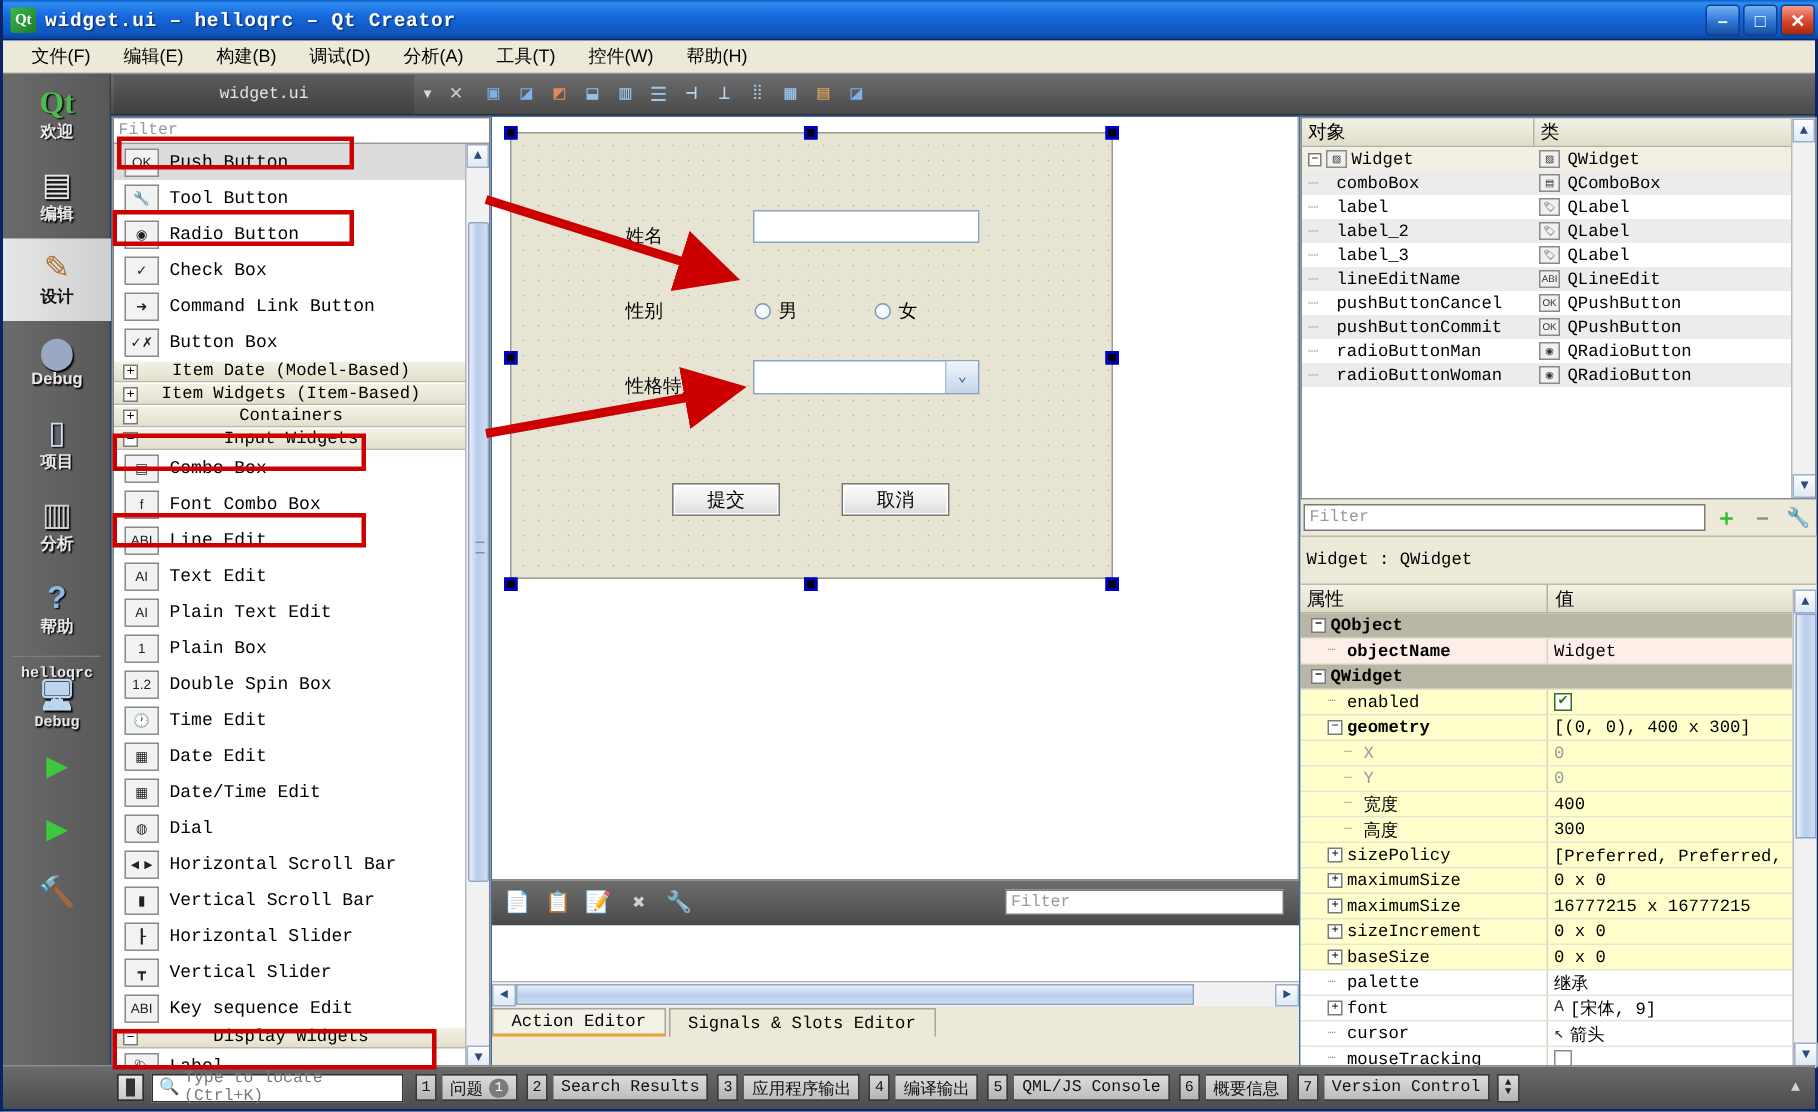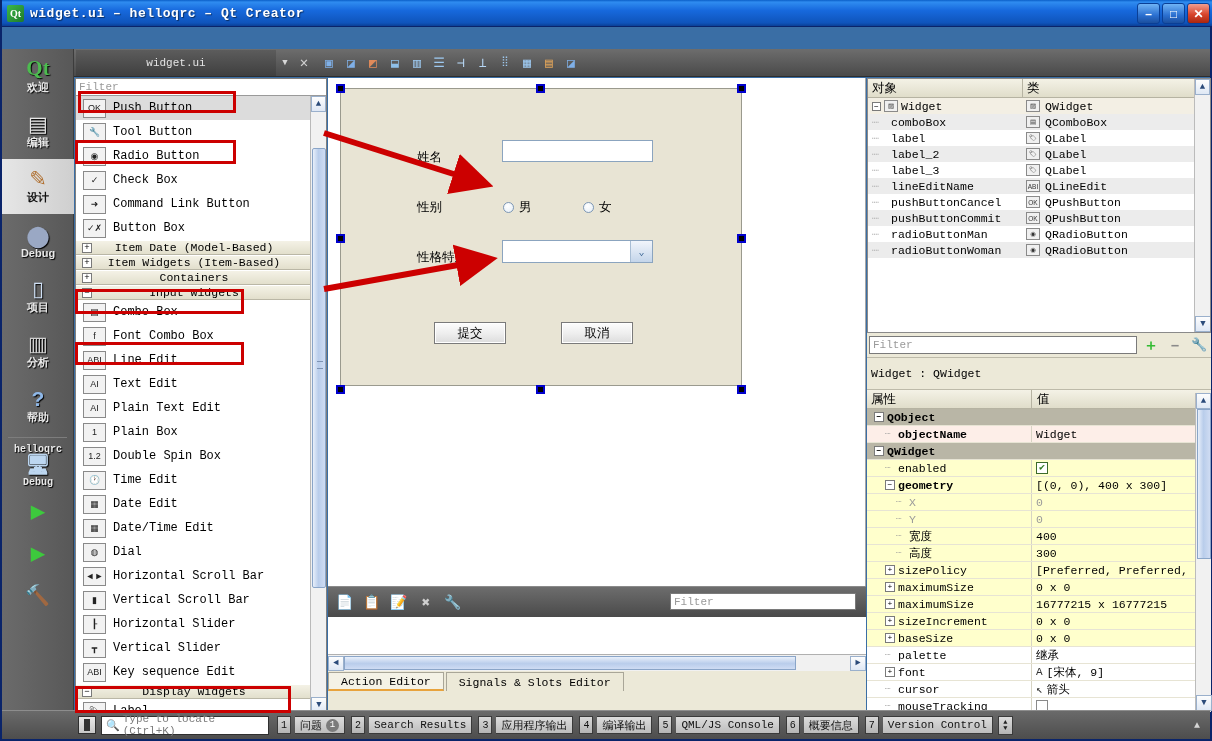--- a/index.html
+++ b/index.html
@@ -302,20 +302,30 @@
   <div class="titlebar">
     <div class="tb-icon">Qt</div>
     <div class="tb-title">widget.ui – helloqrc – Qt Creator</div>
     <div class="tb-btns">
       <div class="tb-btn">–</div>
       <div class="tb-btn">□</div>
       <div class="tb-btn close">✕</div>
     </div>
   </div>
 
+  <div class="menubar">
+    <div class="menu-item">文件(F)</div>
+    <div class="menu-item">编辑(E)</div>
+    <div class="menu-item">构建(B)</div>
+    <div class="menu-item">调试(D)</div>
+    <div class="menu-item">分析(A)</div>
+    <div class="menu-item">工具(T)</div>
+    <div class="menu-item">控件(W)</div>
+    <div class="menu-item">帮助(H)</div>
+  </div>
 
   <div class="modebar">
     <div class="mode">
       <span class="gl" style="color:#4dbb50;font-weight:bold;font-family:'Liberation Serif',serif;">Qt</span>
       <span>欢迎</span>
     </div>
     <div class="mode">
       <span class="gl" style="color:#e6e6e6;">▤</span>
       <span>编辑</span>
     </div>
@@ -515,21 +525,21 @@
         <div class="fradio" style="left:242px;top:110px;">
           <span class="circ"></span>
           <span>女</span>
         </div>
 
         <div class="flabel" style="left:76px;top:160px;">性格特质</div>
         <div class="fcombo" style="left:161px;top:151px;width:151px;height:23px;">
           <div class="arr">⌄</div>
         </div>
 
-        <div class="fbtn" style="left:93px;top:233px;width:72px;height:22px;">提交</div>
+        <div class="fbtn" style="left:107px;top:233px;width:72px;height:22px;">提交</div>
         <div class="fbtn" style="left:220px;top:233px;width:72px;height:22px;">取消</div>
       </div>
 
       <div class="handle" style="left:0px;top:0px;"></div>
       <div class="handle" style="left:200px;top:0px;"></div>
       <div class="handle" style="left:401px;top:0px;"></div>
       <div class="handle" style="left:0px;top:150px;"></div>
       <div class="handle" style="left:401px;top:150px;"></div>
       <div class="handle" style="left:0px;top:301px;"></div>
       <div class="handle" style="left:200px;top:301px;"></div>

